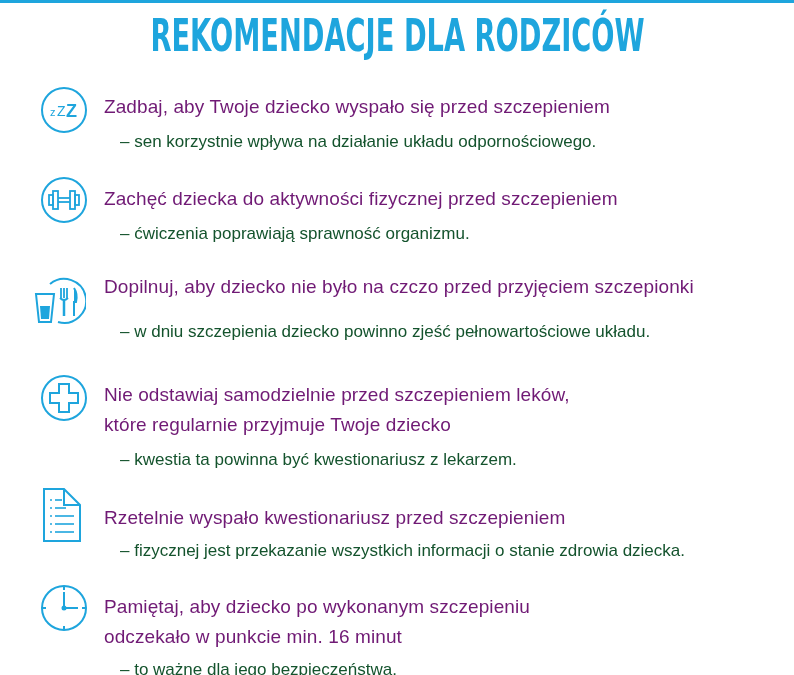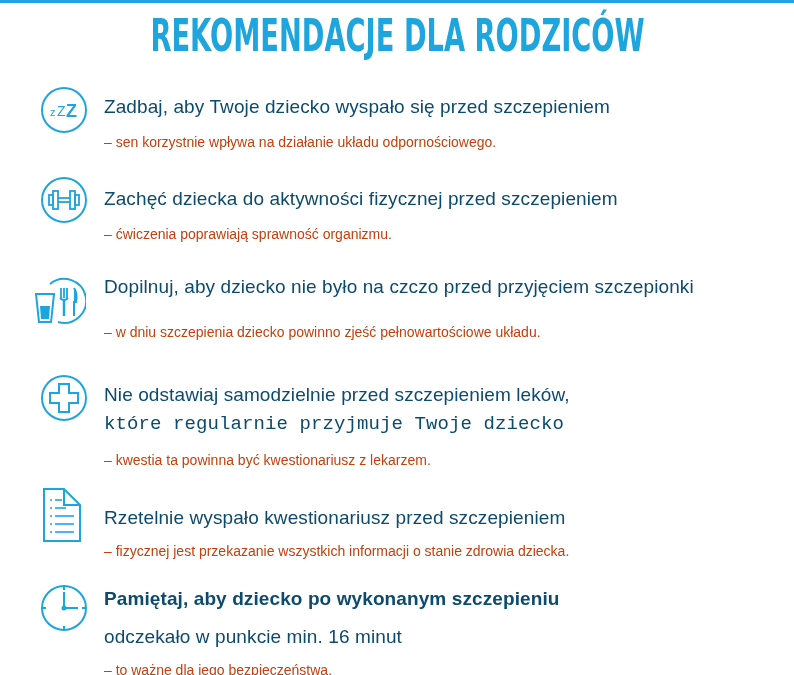--- a/index.html
+++ b/index.html
@@ -27,28 +27,28 @@
     white-space: nowrap;
   }
   .item { position: absolute; left: 0; width: 794px; }
   .icon {
     position: absolute; left: 40px; width: 48px; height: 48px;
   }
   .icon svg { width: 48px; height: 48px; display: block; }
   .heading {
     position: absolute; left: 104px;
     font-size: 19px; line-height: 29px;
-    color: #0c4a6e;
+    color: #701a75;
     white-space: nowrap;
     letter-spacing: 0.1px;
   }
   .desc {
-    position: absolute; left: 104px;
-    font-size: 14px; line-height: 18px;
-    color: #c2410c;
+    position: absolute; left: 120px;
+    font-size: 17px; line-height: 18px;
+    color: #14532d;
     white-space: nowrap;
   }
 </style>
 </head>
 <body>
 
 <div class="top-bar"></div>
 
 <div class="title">REKOMENDACJE DLA RODZICÓW</div>
 
@@ -100,21 +100,21 @@
 </div>
 
 <div class="item" style="top:372px;">
   <div class="icon" style="top:2px;">
     <svg viewBox="0 0 48 48">
       <circle cx="24" cy="24" r="22" fill="none" stroke="#1ea5dd" stroke-width="2"></circle>
       <path d="M19 10 H29 V19 H38 V29 H29 V38 H19 V29 H10 V19 H19 Z" fill="none" stroke="#1ea5dd" stroke-width="2"></path>
     </svg>
   </div>
   <div class="heading" style="top:8px;">Nie odstawiaj samodzielnie przed szczepieniem leków,</div>
-  <div class="heading" style="top:38px;font-family:Liberation Mono, monospace;">które regularnie przyjmuje Twoje dziecko</div>
+  <div class="heading" style="top:38px;">które regularnie przyjmuje Twoje dziecko</div>
   <div class="desc" style="top:79px;">– kwestia ta powinna być kwestionariusz z lekarzem.</div>
 </div>
 
 <div class="item" style="top:488px;">
   <div class="icon" style="top:0px; left:42px; width:40px; height:54px;">
     <svg viewBox="0 0 40 54" style="width:40px;height:54px;">
       <path d="M2 1 H22 L38 17 V53 H2 Z" fill="none" stroke="#1ea5dd" stroke-width="2"></path>
       <path d="M22 1 V17 H38" fill="none" stroke="#1ea5dd" stroke-width="2"></path>
       <line x1="8" y1="12" x2="10" y2="12" stroke="#1ea5dd" stroke-width="1.6"></line>
       <line x1="13" y1="12" x2="20" y2="12" stroke="#1ea5dd" stroke-width="1.6"></line>
@@ -138,16 +138,16 @@
       <circle cx="24" cy="24" r="22" fill="none" stroke="#1ea5dd" stroke-width="2"></circle>
       <line x1="24" y1="2" x2="24" y2="6" stroke="#1ea5dd" stroke-width="2"></line>
       <line x1="24" y1="42" x2="24" y2="46" stroke="#1ea5dd" stroke-width="2"></line>
       <line x1="2" y1="24" x2="6" y2="24" stroke="#1ea5dd" stroke-width="2"></line>
       <line x1="42" y1="24" x2="46" y2="24" stroke="#1ea5dd" stroke-width="2"></line>
       <line x1="24" y1="24" x2="24" y2="8" stroke="#1ea5dd" stroke-width="2"></line>
       <line x1="24" y1="24" x2="38" y2="24" stroke="#1ea5dd" stroke-width="2"></line>
       <circle cx="24" cy="24" r="2.5" fill="#1ea5dd"></circle>
     </svg>
   </div>
-  <div class="heading" style="top:0;font-weight:bold;">Pamiętaj, aby dziecko po wykonanym szczepieniu</div>
+  <div class="heading" style="top:8px;">Pamiętaj, aby dziecko po wykonanym szczepieniu</div>
   <div class="heading" style="top:38px;">odczekało w punkcie min. 16 minut</div>
   <div class="desc" style="top:77px;">– to ważne dla jego bezpieczeństwa.</div>
 </div>
 
 </body></html>

